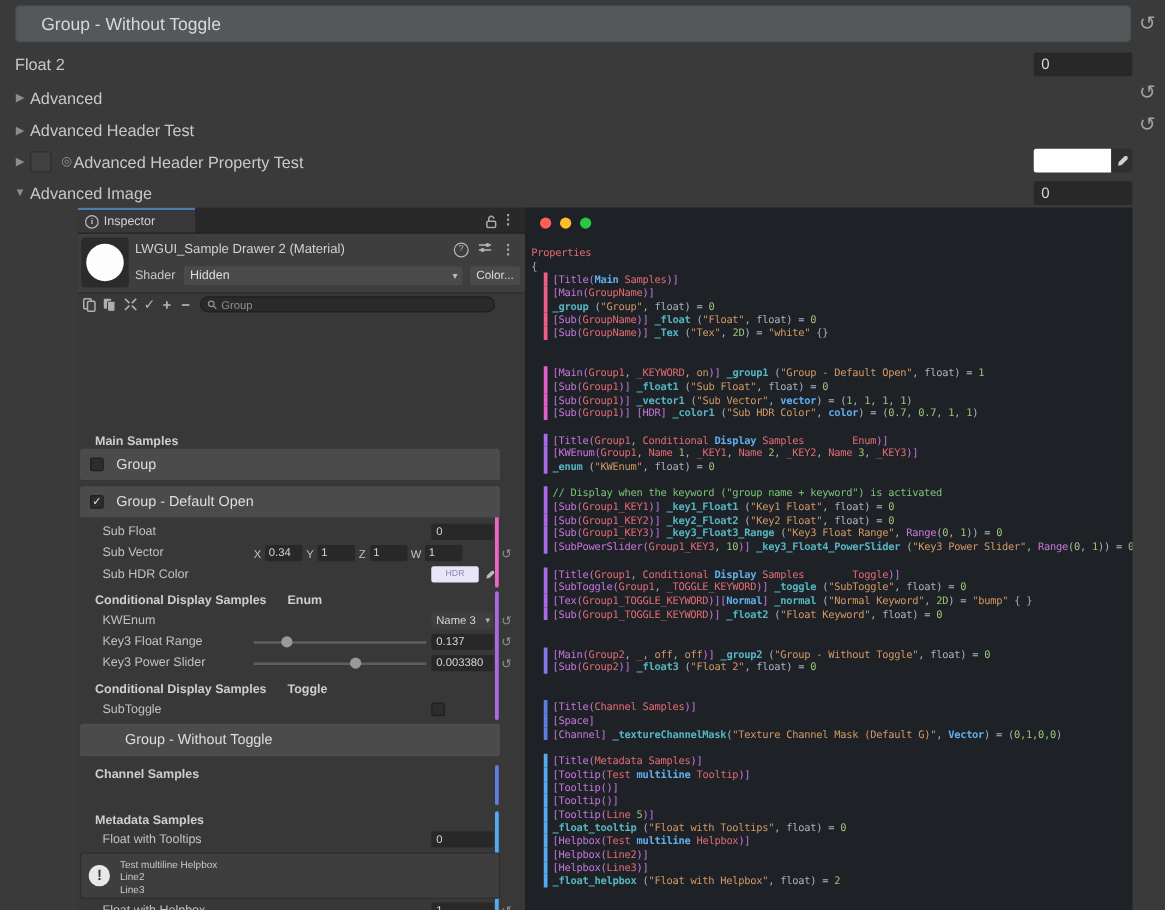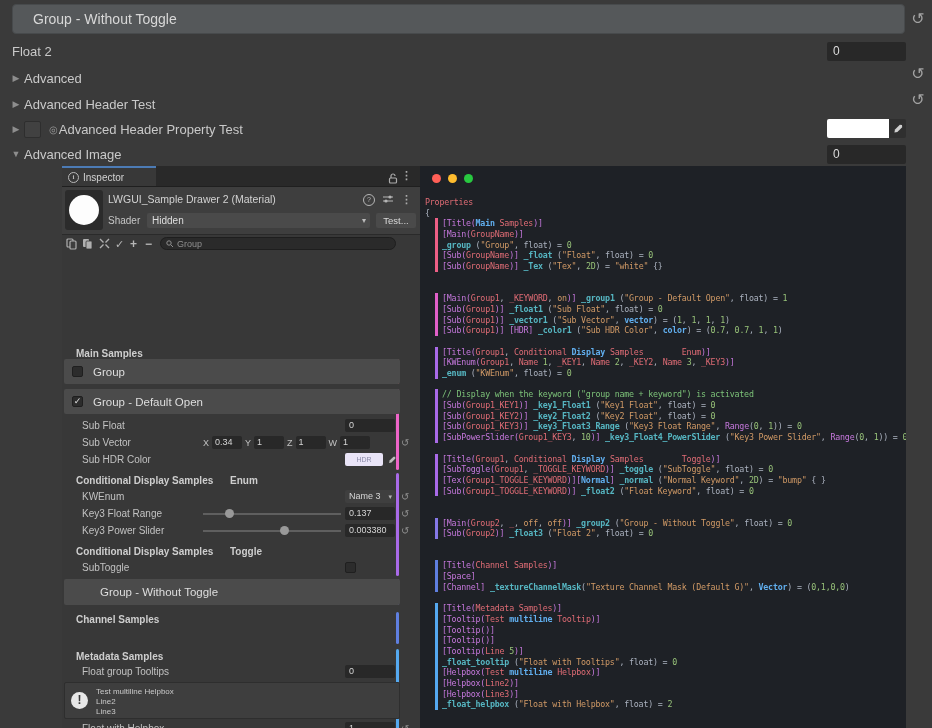--- a/index.html
+++ b/index.html
@@ -163,21 +163,21 @@
               <circle cx="7" cy="3" r="1.6" fill="#b5b5b5"></circle>
               <circle cx="3" cy="7" r="1.6" fill="#b5b5b5"></circle>
             </svg></span>
         <span class="kebab">⋮</span>
       </div>
       <div class="shader-lbl">Shader</div>
       <div class="shader-drop">
         <span>Hidden</span>
         <span class="dd">▾</span>
       </div>
-      <div class="edit-btn">Test...</div>
+      <div class="edit-btn">Color...</div>
     </div>
 
     <div class="toolbar">
       <span class="tool" style="left:4px;"><svg width="11" height="12" viewBox="0 0 11 12">
             <rect x="1" y="1" width="6" height="8" rx="1" fill="none" stroke="#b0b0b0" stroke-width="1.2"></rect>
             <rect x="4" y="3" width="6" height="8" rx="1" fill="#3e3e3e" stroke="#b0b0b0" stroke-width="1.2"></rect>
           </svg></span>
       <span class="tool" style="left:20px;"><svg width="11" height="12" viewBox="0 0 11 12">
             <rect x="1" y="1" width="6" height="8" rx="1" fill="#b0b0b0"></rect>
             <rect x="4" y="3" width="6" height="8" rx="1" fill="#b0b0b0" stroke="#383838" stroke-width="0.8"></rect>
@@ -298,21 +298,21 @@
       <div class="irow" style="top:356px;height:14px;">
         <span class="blbl">Channel Samples</span>
       </div>
 
 
       <div class="irow" style="top:393px;height:14px;">
         <span class="blbl">Metadata Samples</span>
       </div>
 
       <div class="irow" style="top:408px;height:15px;">
-        <span class="ilbl" style="padding-left:20px;">Float group Tooltips</span>
+        <span class="ilbl" style="padding-left:20px;">Float with Tooltips</span>
         <span class="ifld">0</span>
       </div>
 
       <div class="helpbox" style="top:426px;height:37px;">
         <span class="warn">!</span>
         <span class="helptext">
           <span>Test multiline Helpbox</span><br>
           <span>Line2</span><br>
           <span>Line3</span>
         </span>

